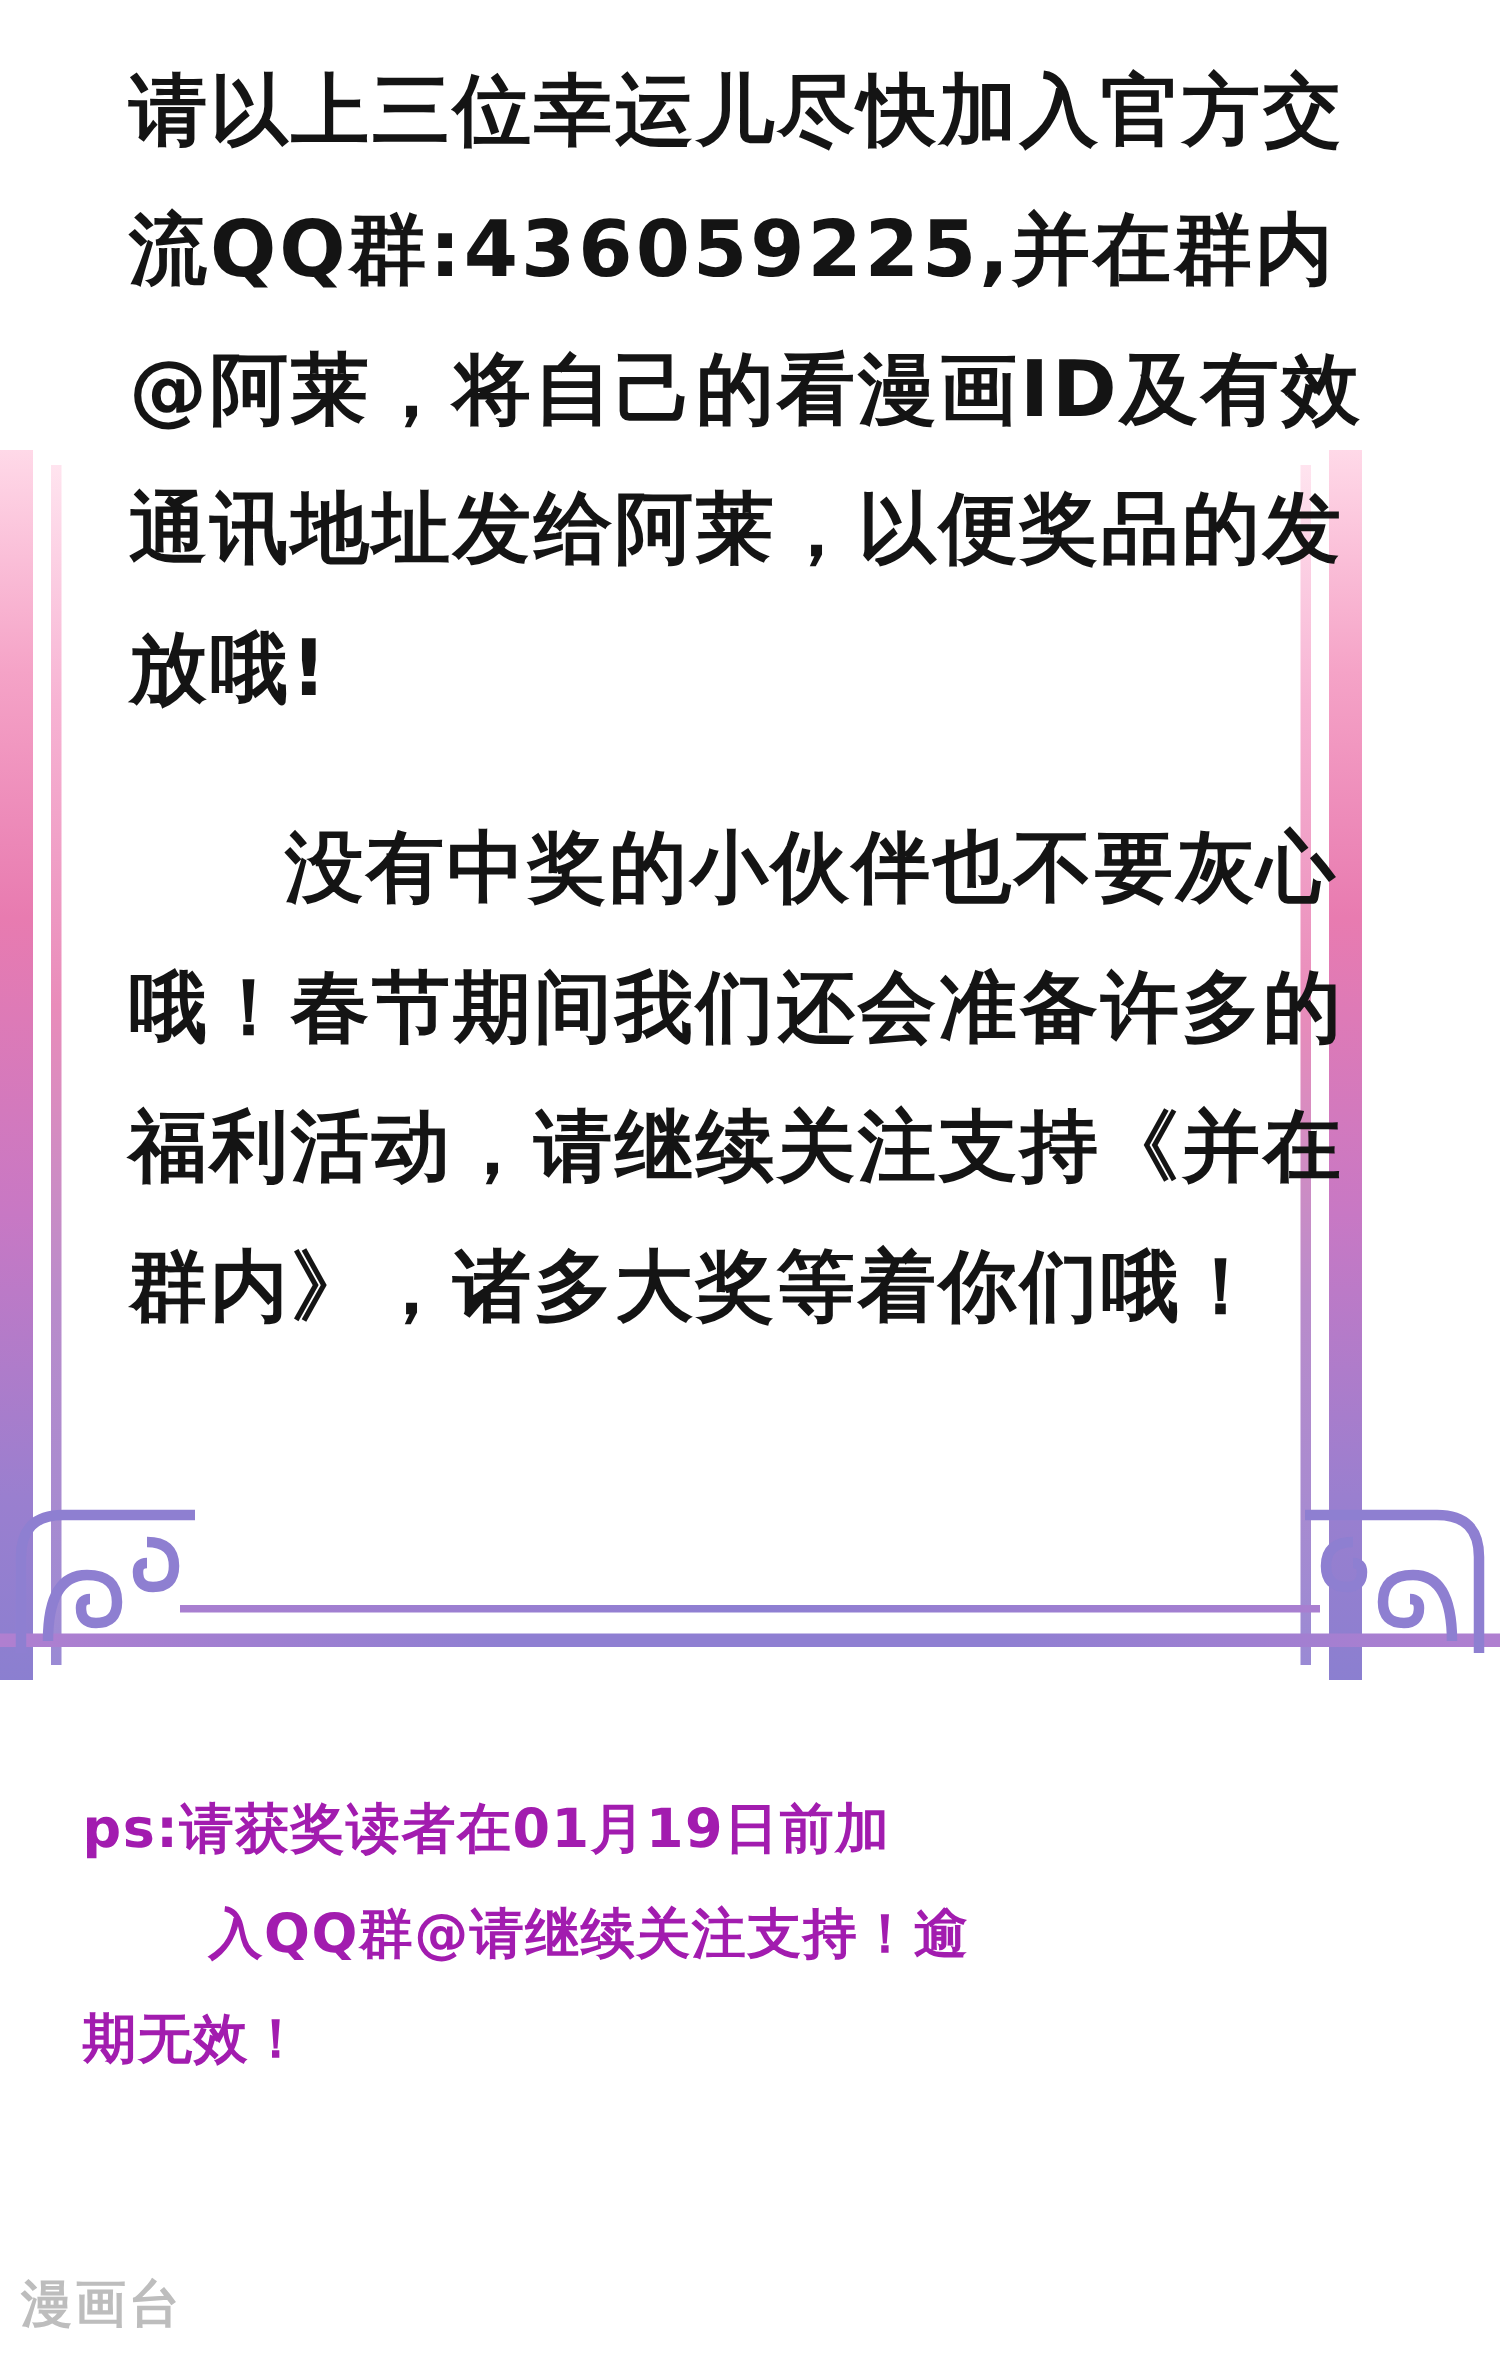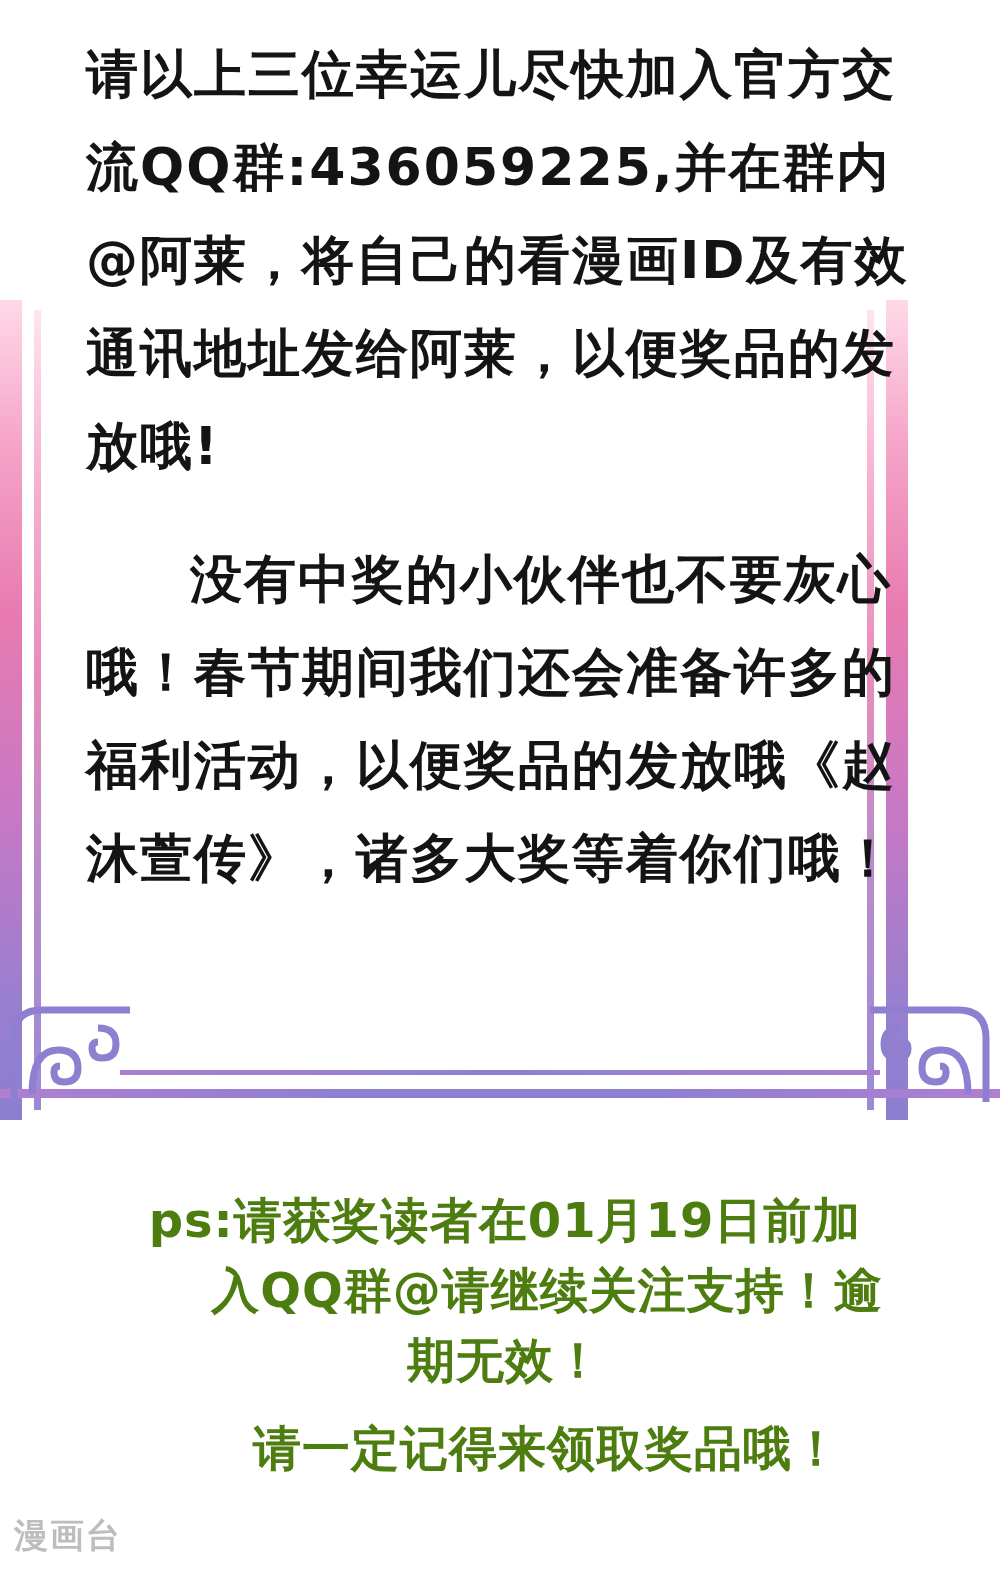--- a/index.html
+++ b/index.html
@@ -103,26 +103,25 @@
   }
   .panel-text p { margin: 0; }
   .para-2 { margin-top: 40px !important; text-indent: 104px; }
 
   
   .ps-block {
     position: absolute;
     left: 55px;
     top: 1185px;
     width: 900px;
-    color: #4d7c0f;
-    font-size: 48px;
+    color: #a21caf;
+    font-size: 36px;
     line-height: 70px;
     font-weight: 700;
     letter-spacing: 1px;
-    text-align: center;
   }
   .ps-block p { margin: 0; }
   .ps-line-2 { text-indent: 84px; }
   .ps-line-4 { margin-top: 18px !important; text-indent: 84px; }
 
   
   .watermark {
     position: absolute;
     left: 14px;
     bottom: 14px;
@@ -138,21 +137,21 @@
 
 <div class="panel">
 
   <div class="frame-left"></div>
   <div class="frame-right"></div>
   <div class="frame-left-inner"></div>
   <div class="frame-right-inner"></div>
 
   <div class="panel-text">
     <p>请以上三位幸运儿尽快加入官方交流QQ群:436059225,并在群内@阿莱，将自己的看漫画ID及有效通讯地址发给阿莱，以便奖品的发放哦!</p>
-    <p class="para-2">没有中奖的小伙伴也不要灰心哦！春节期间我们还会准备许多的福利活动，以便奖品的发放哦《赵沐萱传》，诸多大奖等着你们哦！</p>
+    <p class="para-2">没有中奖的小伙伴也不要灰心哦！春节期间我们还会准备许多的福利活动，请继续关注支持《并在群内》，诸多大奖等着你们哦！</p>
   </div>
 
   <div class="frame-bottom">
     <div class="bar-outer"></div>
     <div class="bar-inner"></div>
 
     <svg class="corner left" viewBox="0 0 130 110">
       <g fill="none" stroke="currentColor" stroke-width="7">
         <path d="M8 104 L8 40 Q8 12 36 12 L124 12"></path>
         <path d="M26 96 Q26 52 52 52 Q72 52 72 70 Q72 84 58 84 Q48 84 48 74 Q48 68 54 68"></path>
@@ -169,16 +168,15 @@
     </svg>
   </div>
 </div>
 
 <div class="bottom-rule"></div>
 
 <div class="ps-block">
   <p class="ps-line-1">ps:请获奖读者在01月19日前加</p>
   <p class="ps-line-2">入QQ群@请继续关注支持！逾</p>
   <p class="ps-line-3">期无效！</p>
-  <p class="ps-line-4">请一定记得来领取奖品哦！</p>
 </div>
 
 <div class="watermark">漫画台</div>
 
 </body></html>

